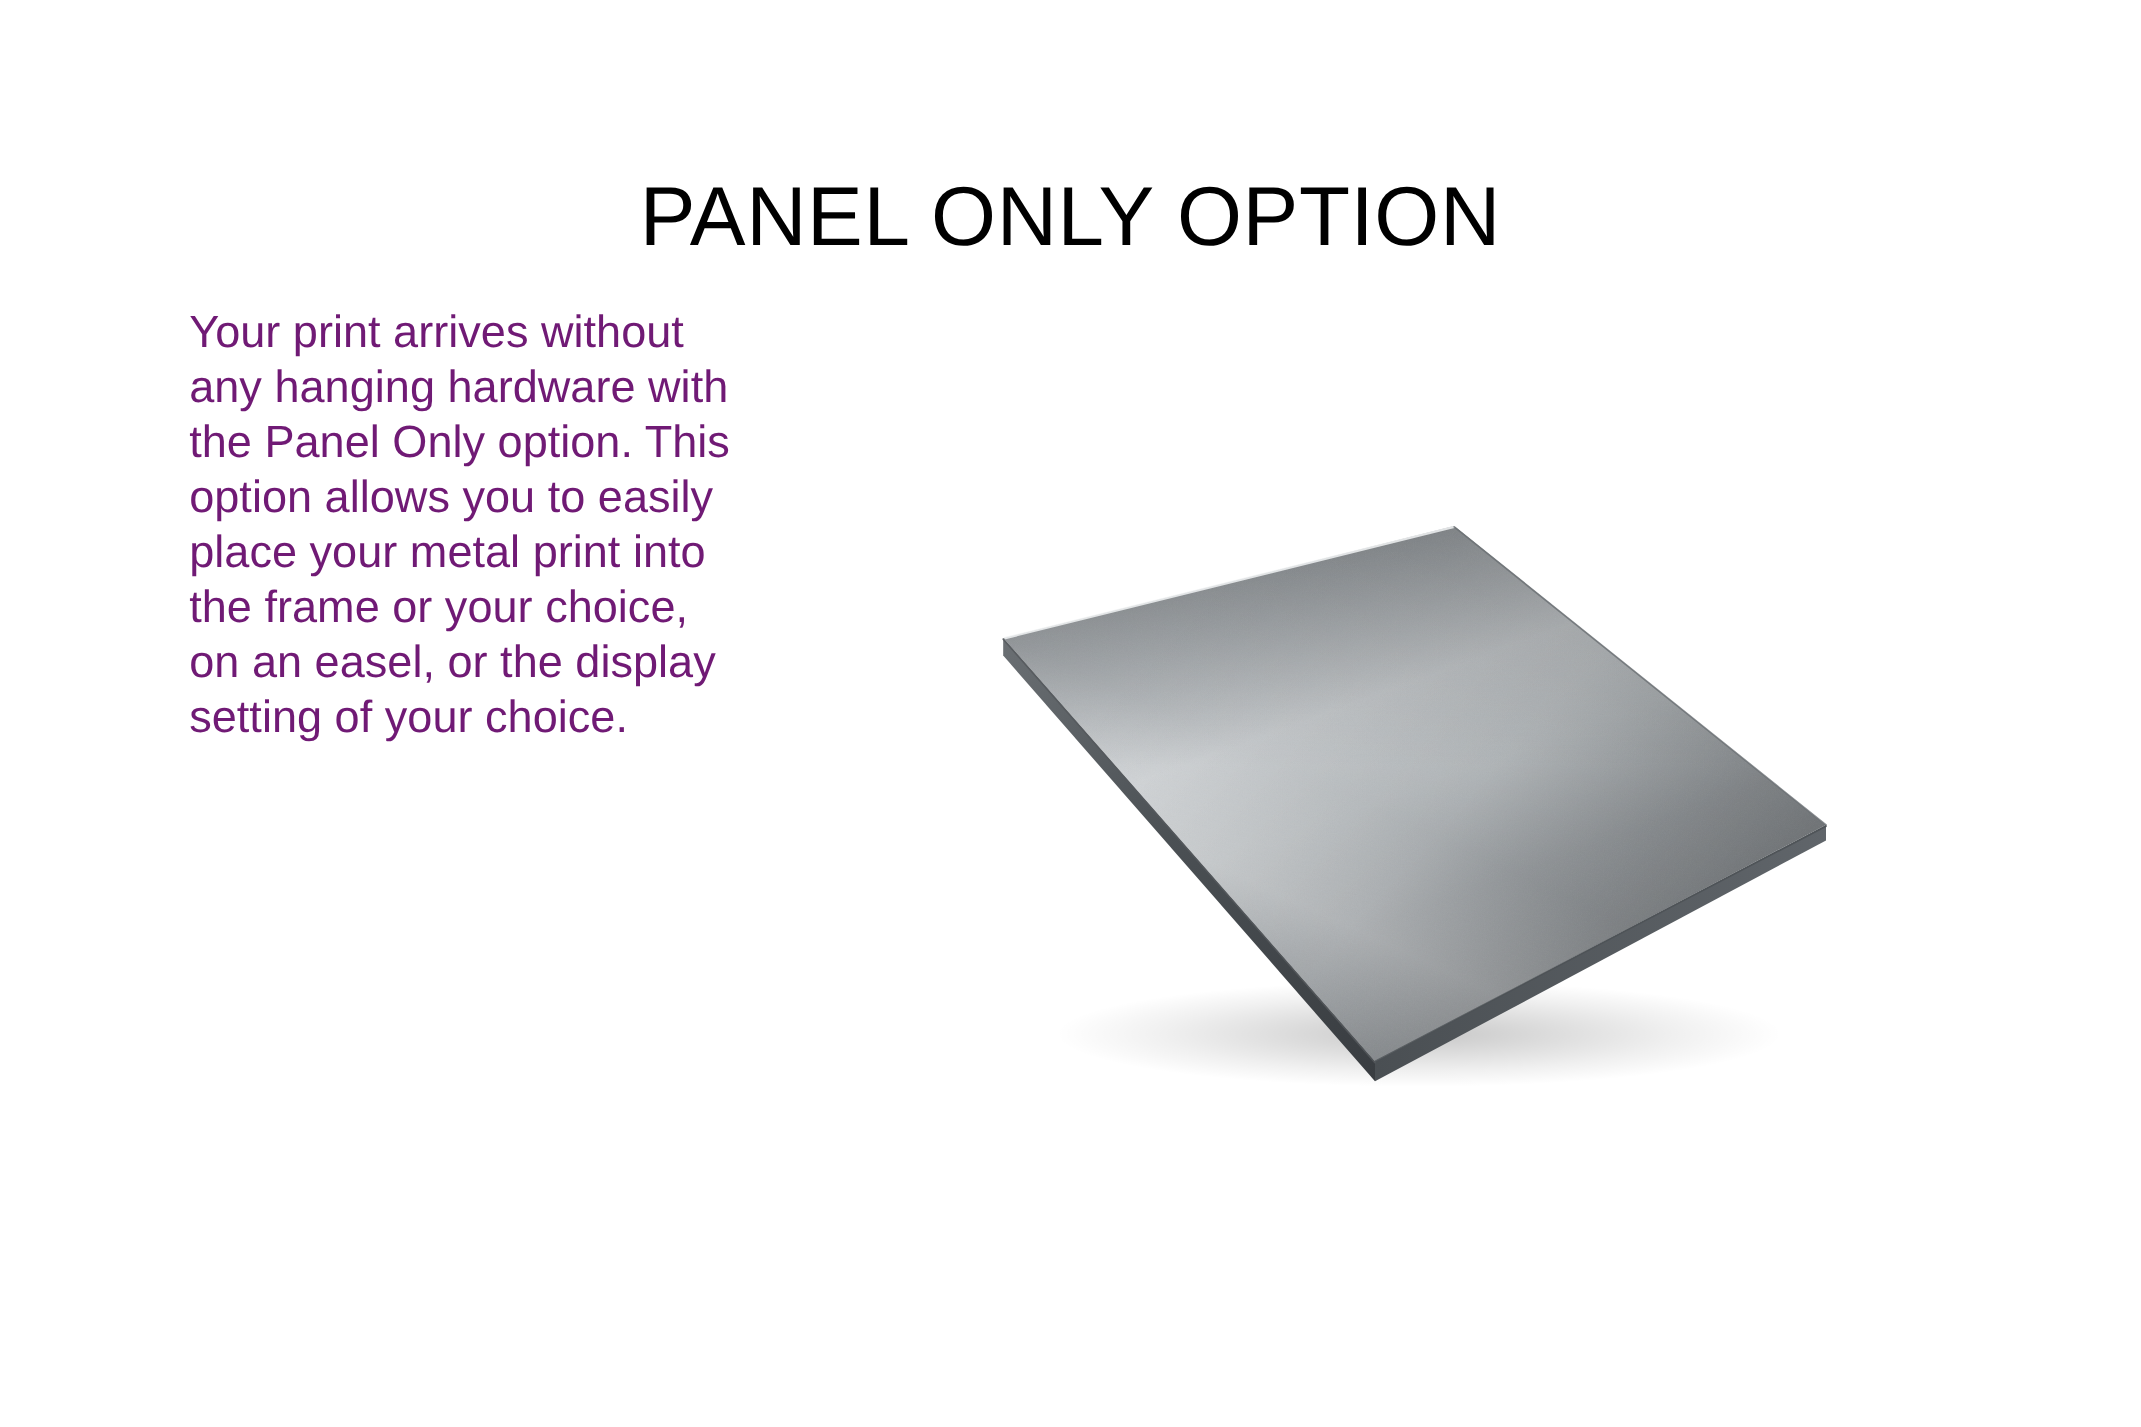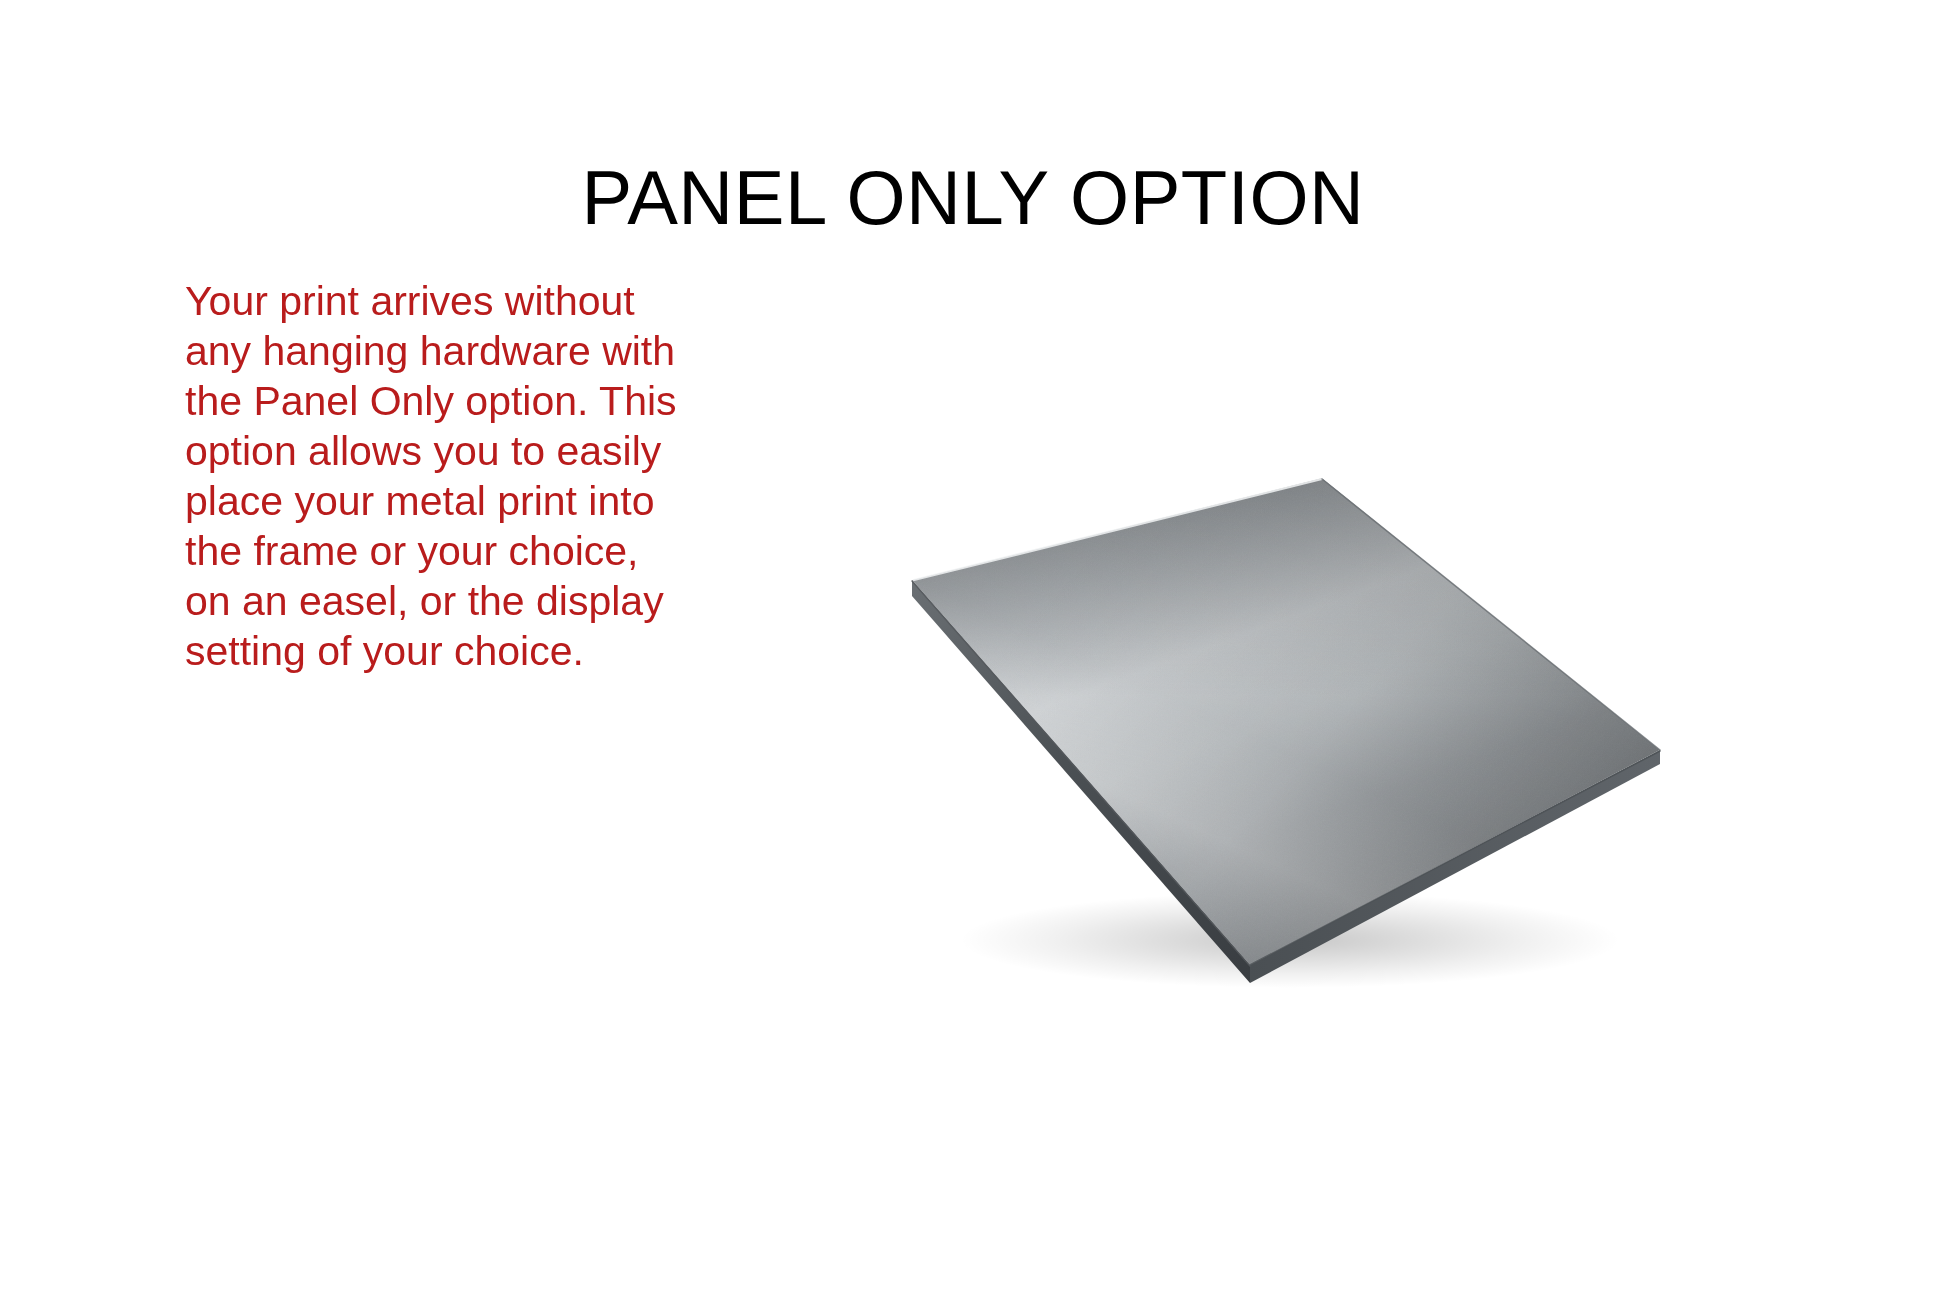--- a/index.html
+++ b/index.html
@@ -41,23 +41,22 @@
   }
 
   
   #body-text {
     position: absolute;
     left: 172px;
     top: 276px;
     width: 500px;
     font-size: 41px;
     line-height: 50px;
-    color: #b91c1c;
+    color: #701a75;
     text-align: left;
-    margin-left: 13px;
   }
 
   
   #panel-figure {
     position: absolute;
     left: 860px;
     top: 420px;
     width: 860px;
     height: 620px;
   }

